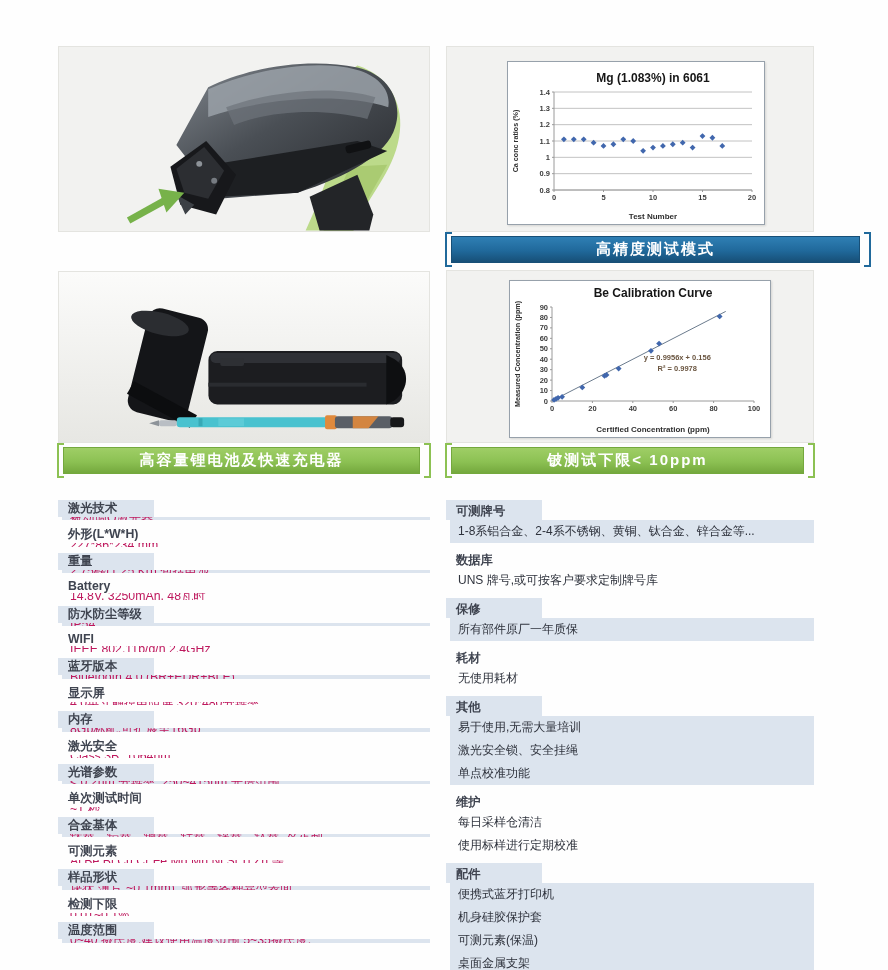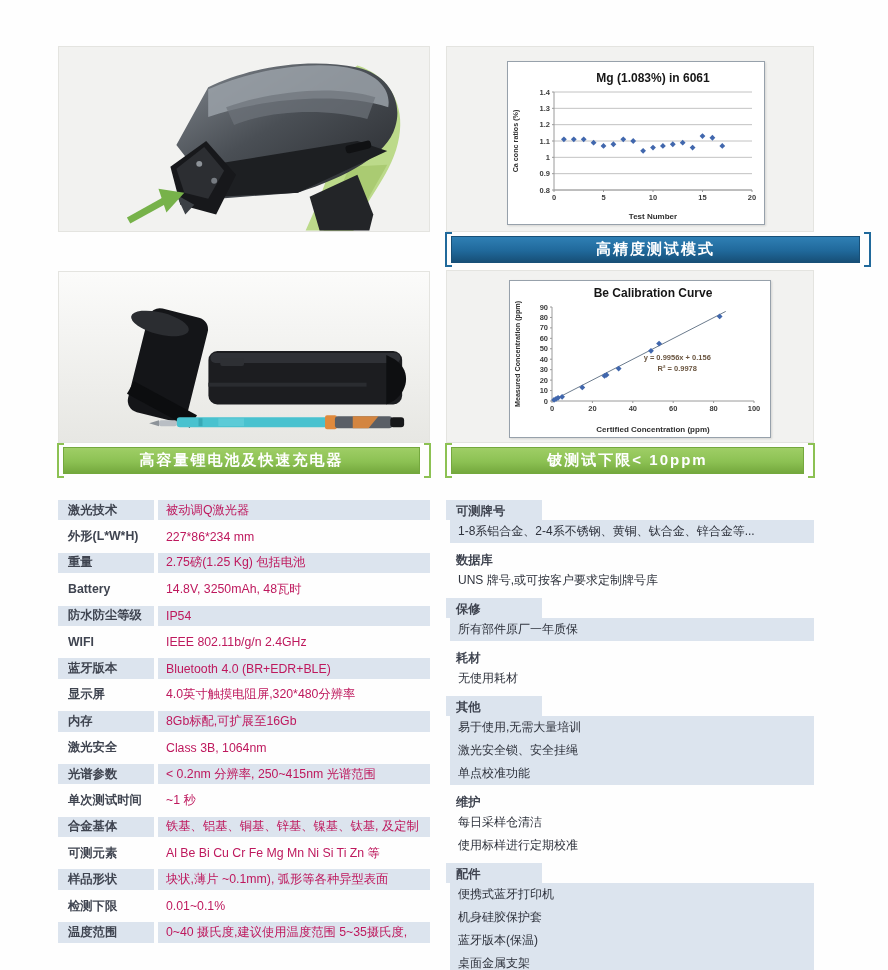--- a/index.html
+++ b/index.html
@@ -29,21 +29,21 @@
     color:#fff;font-size:15px;font-weight:700;letter-spacing:2px;}
   .banner.blue .bar{background:linear-gradient(180deg,var(--blue-light),var(--blue) 55%,var(--blue-dark));border:1px solid var(--blue-dark);}
   .banner.green .bar{background:linear-gradient(180deg,var(--green-light),var(--green) 55%,var(--green-dark));border:1px solid var(--green-dark);}
   .bracket{position:absolute;top:-4px;bottom:-4px;width:7px;}
   .bracket.l{left:-1px;border:2px solid currentColor;border-right:none;}
   .bracket.r{right:-1px;border:2px solid currentColor;border-left:none;}
 
   #left-table{position:absolute;left:58px;top:497px;width:372px;}
   #right-table{position:absolute;left:446px;top:497px;width:368px;}
 
-  .spec-row{display:flex;height:26.4px;padding:3px 0;}
+  .spec-row{display:flex;height:26.4px;padding:3px 0;flex-direction:column;}
   .spec-row .lab{width:96px;padding-left:10px;display:flex;align-items:center;font-size:12.3px;font-weight:700;color:#3f4450;white-space:nowrap;overflow:hidden;}
   .spec-row .val{flex:1;margin-left:4px;padding-left:8px;display:flex;align-items:center;font-size:12.3px;color:#be185d;white-space:nowrap;overflow:hidden;}
   .spec-row.shaded .lab,.spec-row.shaded .val{background:var(--shade);}
 
   .rt-row{display:flex;padding:3px 0;flex-direction:column;}
   .rt-row .lab{width:96px;padding:3px 0 0 10px;font-size:12.3px;font-weight:700;color:#3f4450;white-space:nowrap;overflow:hidden;}
   .rt-row .val{flex:1;margin-left:4px;padding-left:8px;}
   .rt-row .line{height:23px;display:flex;align-items:center;font-size:12px;color:#2e323c;white-space:nowrap;overflow:hidden;}
   .rt-row.shaded .lab,.rt-row.shaded .val{background:var(--shade);}
 
@@ -365,21 +365,21 @@
         <div class="val">
           <div class="line">每日采样仓清洁</div>
           <div class="line">使用标样进行定期校准</div>
         </div>
       </div>
       <div class="rt-row shaded">
         <div class="lab">配件</div>
         <div class="val">
           <div class="line">便携式蓝牙打印机</div>
           <div class="line">机身硅胶保护套</div>
-          <div class="line">蓝牙版本(保温)</div>
+          <div class="line">可测元素(保温)</div>
           <div class="line">桌面金属支架</div>
           <div class="line">弯曲样品专用测试工装</div>
           <div class="line">焊条测试专用工装</div>
           <div class="line">安全绳</div>
           <div class="line">派力肯专用风暴箱</div>
         </div>
       </div>
     </div>
 
 </div>

